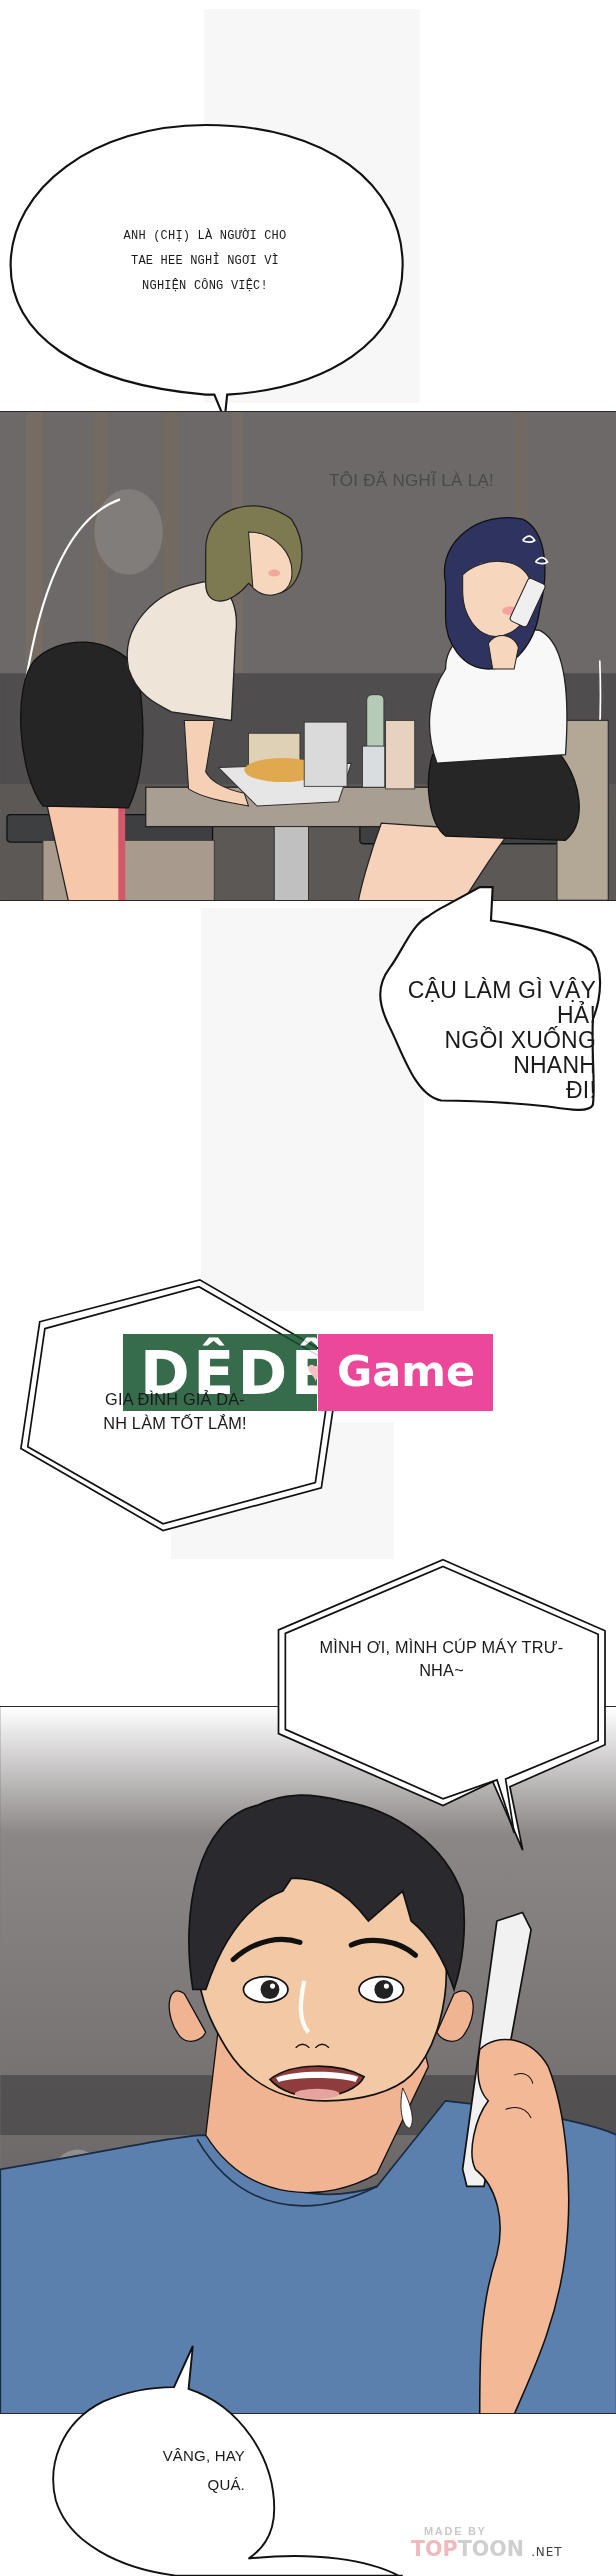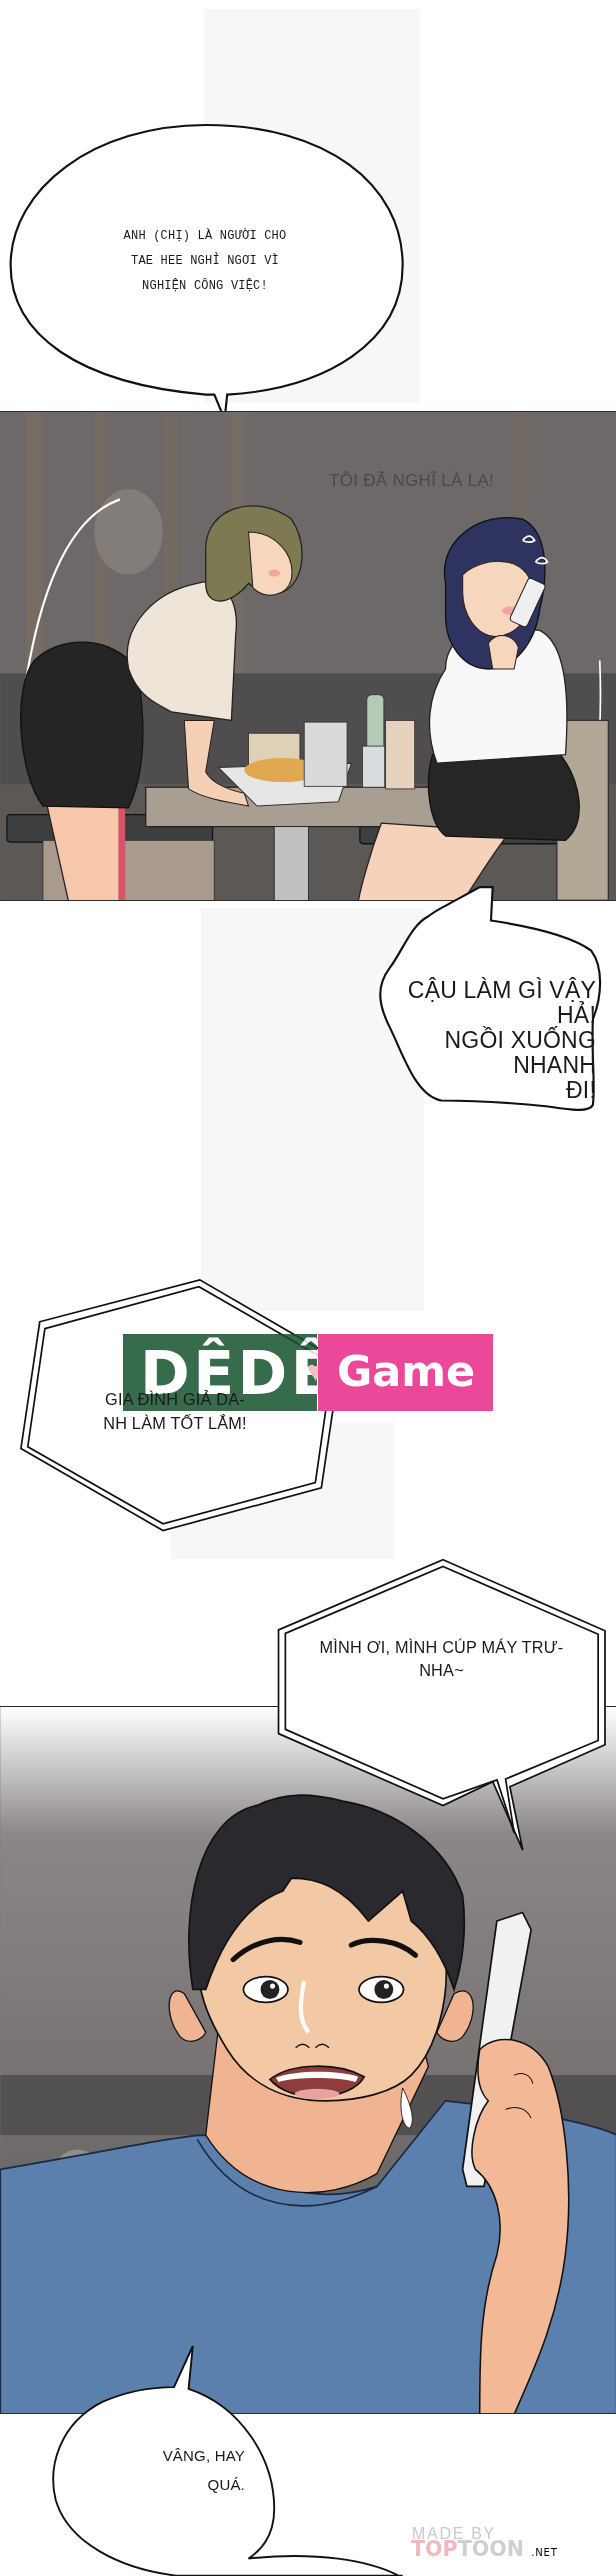--- a/index.html
+++ b/index.html
@@ -182,18 +182,18 @@
 </div>
 
 <svg width="617" height="257" style="left:0; top:2346px;" viewBox="0 0 720 300">
   <path d="M 203 48 L 225 0 L 220 50 C 280 70, 320 130, 320 190 C 320 215, 310 235, 290 248 C 370 240, 430 250, 465 268 L 470 268 C 250 268, 210 268, 205 268 C 140 260, 80 230, 65 180 C 55 140, 70 90, 120 65 C 150 52, 180 48, 203 48 Z" fill="#ffffff" stroke="#111" stroke-width="2.2"></path>
 </svg>
 <div class="bubble-text" style="left:74px; top:2441px; width:171px; font-size:15px; line-height:29px;text-align:right;">
   <div>VÂNG, HAY</div>
   <div>QUÁ.</div>
 </div>
 
-<div class="abs" style="left:412px; top:2525px; font-size:16px; letter-spacing:1.7px; color:#c9c9c9;">MADE BY</div>
+<div class="abs" style="left:424px; top:2525px; font-size:11px; letter-spacing:1.7px; color:#c9c9c9;font-weight:bold;">MADE BY</div>
 <div class="abs" style="left:411px; top:2537px; font-size:20.6px; font-weight:bold; line-height:24px; font-family:'DejaVu Sans', sans-serif;">
   <span style="color:#f2b9bd;">TOP</span><span style="color:#cfcfcf;">TOON</span>
-  <span style="color:#000000; font-size:10px; font-weight:normal; letter-spacing:0.9px;">.NET</span>
+  <span style="color:#404040; font-size:12px; font-weight:normal; letter-spacing:0.9px;">.NET</span>
 </div>
 
 
 </body></html>

